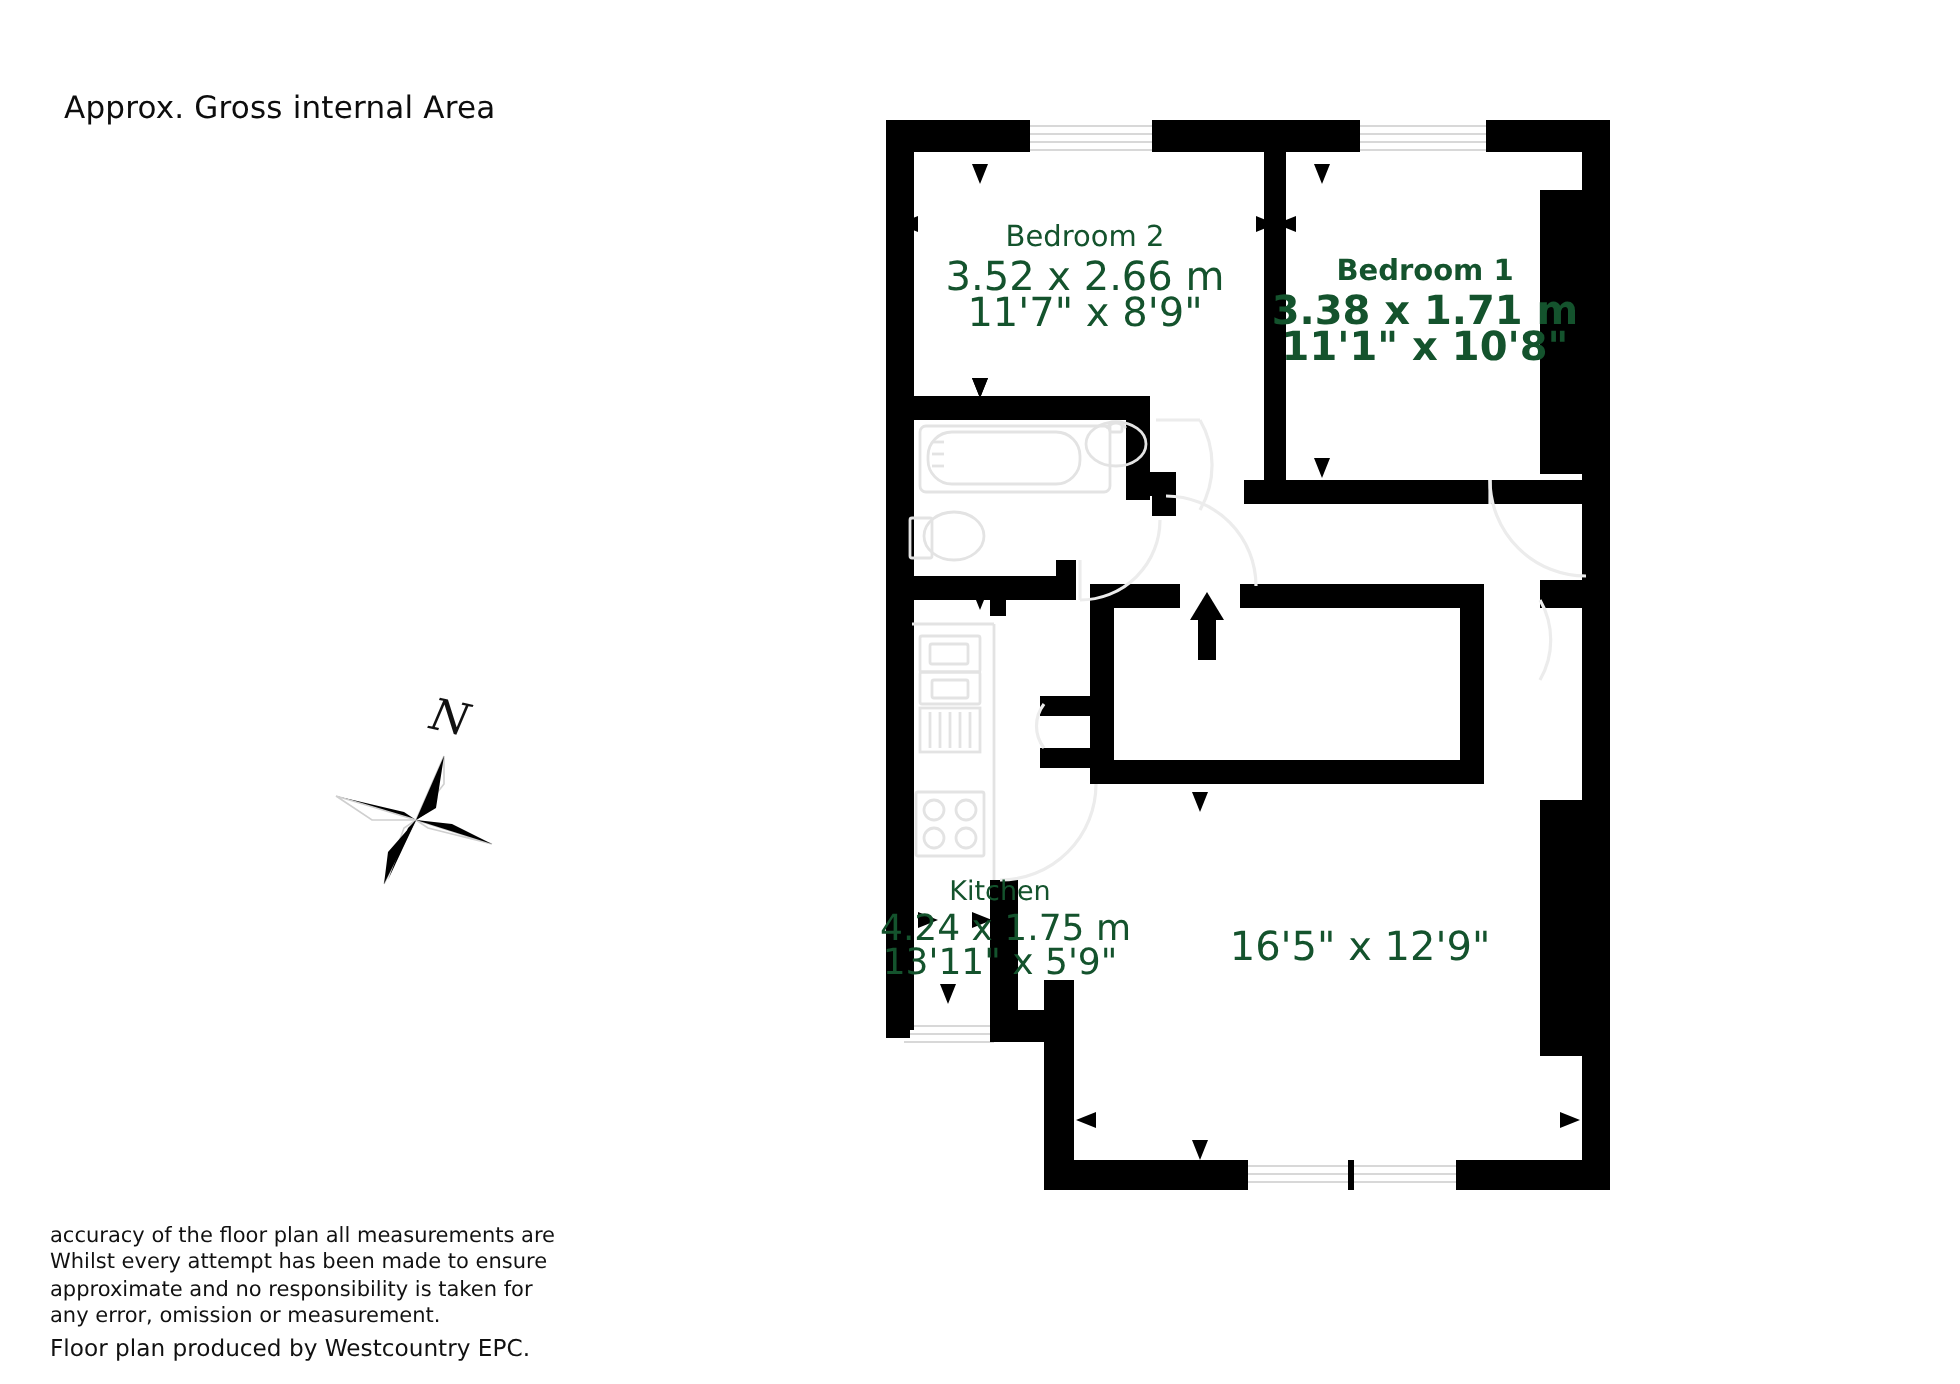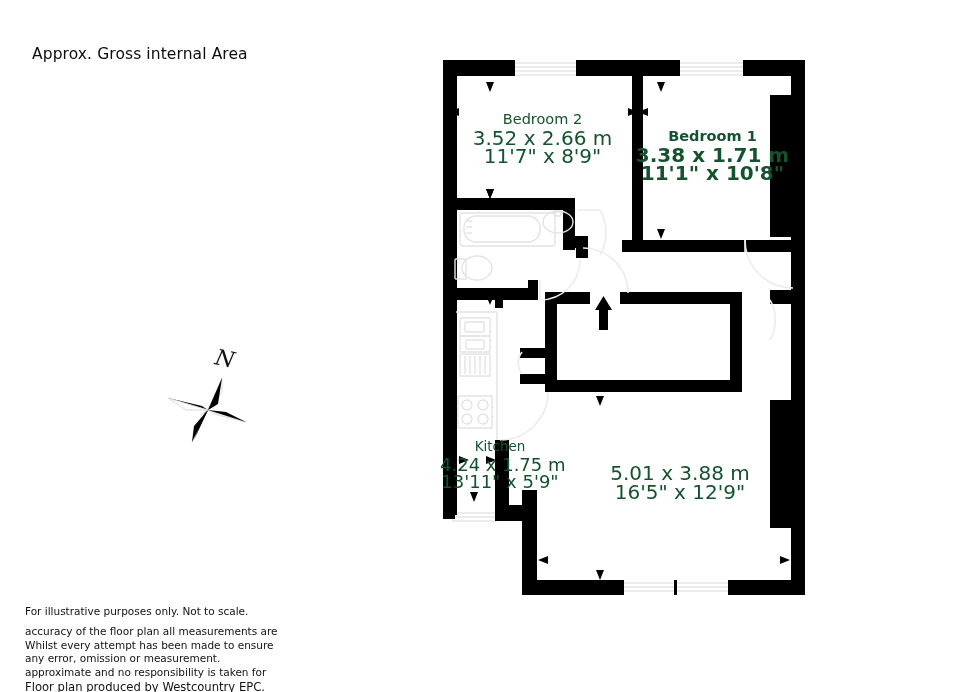--- a/index.html
+++ b/index.html
@@ -358,27 +358,25 @@
     <div class="rdim">11'1" x 10'8"</div>
   </div>
 
   <div class="room-label small" id="label-kitchen">
     <div class="rname">Kitchen</div>
     <div class="rdim">4.24 x 1.75 m</div>
     <div class="rdim">13'11" x 5'9"</div>
   </div>
 
   <div class="room-label" id="label-living">
-    <div class="rdim">5.01 x 3.88 m</div>
     <div class="rdim">16'5" x 12'9"</div>
   </div>
 
   <div class="footer">
-    <div class="fline">For illustrative purposes only. Not to scale.</div>
     <div class="gap"></div>
     <div class="fline">accuracy of the floor plan all measurements are</div>
     <div class="fline">Whilst every attempt has been made to ensure</div>
+    <div class="fline">approximate and no responsibility is taken for</div>
     <div class="fline">any error, omission or measurement.</div>
-    <div class="fline">approximate and no responsibility is taken for</div>
     <div class="fline producer">Floor plan produced by Westcountry EPC.</div>
   </div>
 
 </div>
 
 </body></html>

